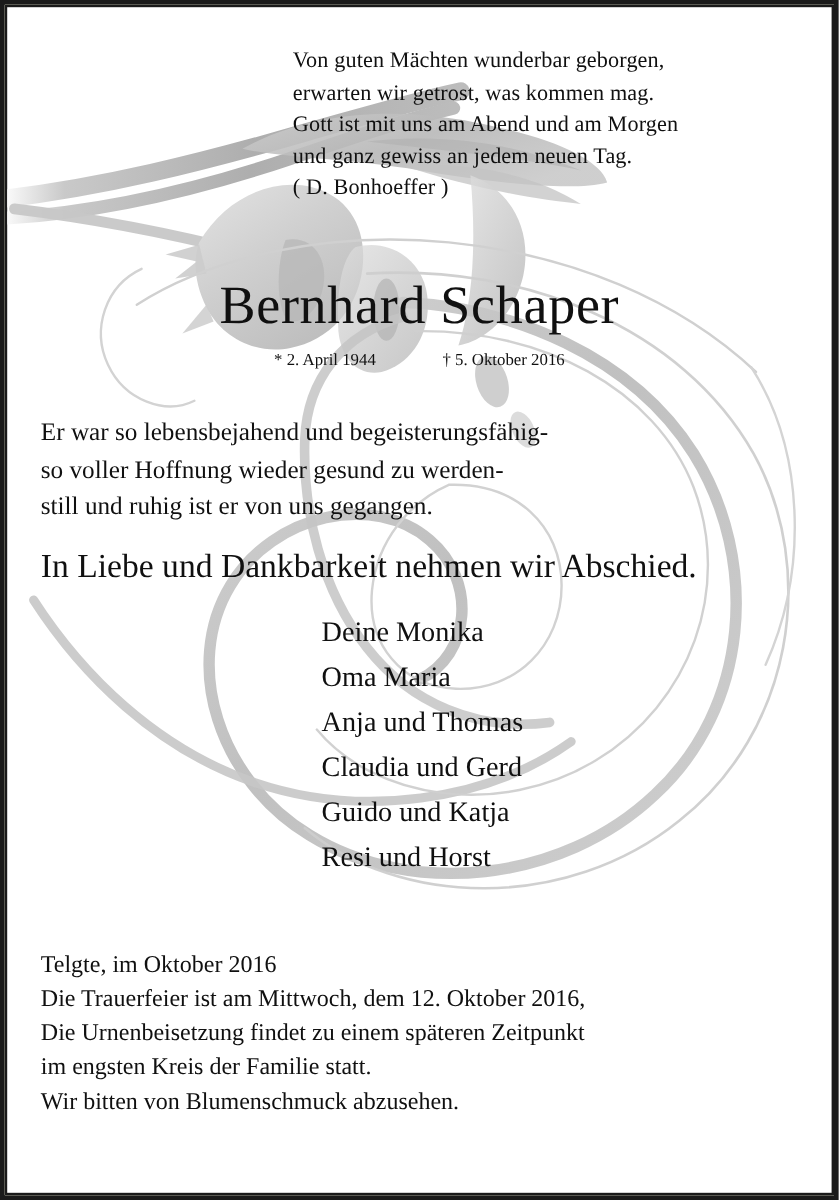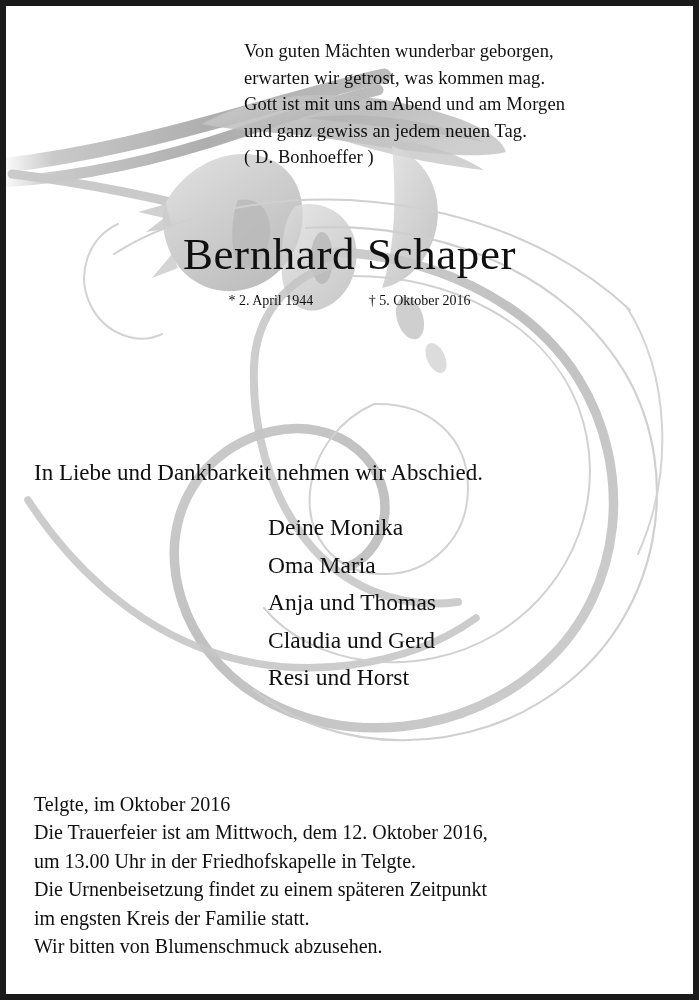--- a/index.html
+++ b/index.html
@@ -105,21 +105,21 @@
     font-size: 21px;
     line-height: 30.5px;
   }
   .tribute .line { white-space: nowrap; }
 
   .farewell {
     position: absolute;
     left: 28px;
     top: 452px;
     width: 625px;
-    font-size: 23px;
+    font-size: 28px;
     line-height: 30px;
     white-space: nowrap;
   }
 
   .survivors {
     position: absolute;
     left: 262px;
     top: 503px;
     font-size: 23.5px;
     line-height: 37.5px;
@@ -259,35 +259,40 @@
           <div class="line">( D. Bonhoeffer )</div>
         </div>
 
         <h1 class="deceased-name">Bernhard Schaper</h1>
 
         <div class="dates-row">
           <span class="date-birth">* 2. April 1944</span>
           <span class="date-death">† 5. Oktober 2016</span>
         </div>
 
+        <div class="tribute">
+          <div class="line">Er war so lebensbejahend und begeisterungsfähig-</div>
+          <div class="line">so voller Hoffnung wieder gesund zu werden-</div>
+          <div class="line">still und ruhig ist er von uns gegangen.</div>
+        </div>
 
         <div class="farewell">In Liebe und Dankbarkeit nehmen wir Abschied.</div>
 
         <div class="survivors">
           <div>Deine Monika</div>
           <div>Oma Maria</div>
           <div>Anja und Thomas</div>
           <div>Claudia und Gerd</div>
+          <div>Guido und Katja</div>
           <div>Resi und Horst</div>
         </div>
 
         <div class="details">
           <div class="line">Telgte, im Oktober 2016</div>
           <div class="line">Die Trauerfeier ist am Mittwoch, dem 12. Oktober 2016,</div>
-          <div class="line">um 13.00 Uhr in der Friedhofskapelle in Telgte.</div>
           <div class="line">Die Urnenbeisetzung findet zu einem späteren Zeitpunkt</div>
           <div class="line">im engsten Kreis der Familie statt.</div>
           <div class="line">Wir bitten von Blumenschmuck abzusehen.</div>
         </div>
 
       </div>
     </div>
   </div>
 </div>
 

